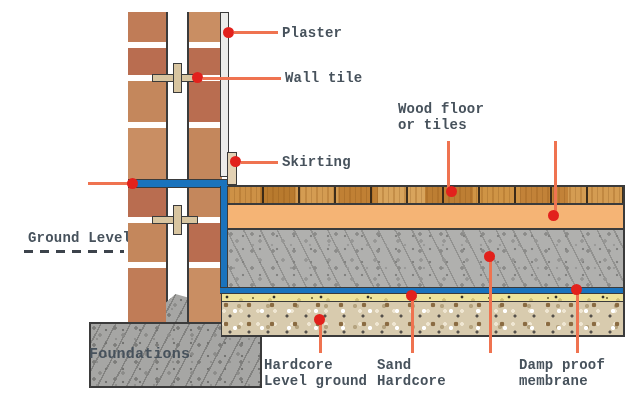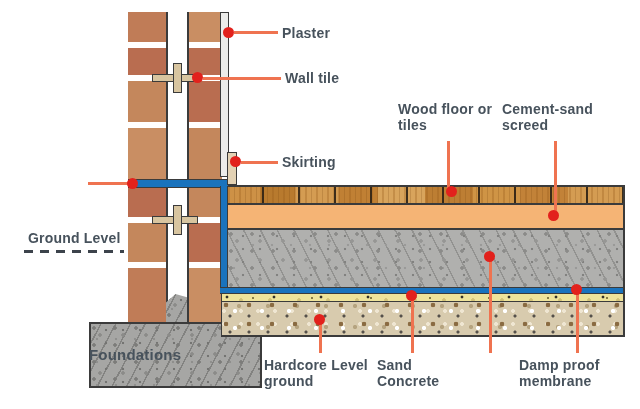--- a/index.html
+++ b/index.html
@@ -1,18 +1,18 @@
 <!DOCTYPE html>
 <html><head>
 <meta charset="utf-8">
 <style>
   html,body{margin:0;padding:0;background:#fff;}
   #canvas{
     position:relative;width:640px;height:409px;background:#ffffff;overflow:hidden;
-    font-family:Liberation Sans, sans-serif;
+    font-family:Liberation Mono, monospace;
   }
   
   .lbl{
     position:absolute;color:#47525c;font-size:14px;line-height:16px;
     font-weight:600;letter-spacing:.2px;
   }
   .lbl.center{text-align:left;}
   
   .hline{position:absolute;height:2.5px;background:#ef7350;z-index:8;}
   .vline{position:absolute;width:2.5px;background:#ef7350;z-index:8;}
@@ -180,19 +180,18 @@
   <div class="dot" style="left:571px;top:284px;"></div>
   <div class="dot" style="left:406px;top:290px;"></div>
   <div class="dot" style="left:314px;top:314px;"></div>
 
   <div class="lbl" style="left:282px;top:25px;">Plaster</div>
   <div class="lbl" style="left:285px;top:70px;">Wall tile</div>
   <div class="lbl" style="left:282px;top:154px;">Skirting</div>
   <div class="lbl" style="left:28px;top:230px;white-space:nowrap;">Ground Level</div>
   <div class="ground-dash"></div>
   <div class="lbl center" style="left:398px;top:101px;width:102px;">Wood floor or tiles</div>
-  <div class="lbl center" style="left:502px;top:101px;width:110px;">Cement-sand screed</div>
   <div class="lbl center" style="left:89px;top:347px;width:173px;font-size:15px;z-index:2;">Foundations</div>
   <div class="lbl center" style="left:264px;top:357px;width:112px;">Hardcore Level ground</div>
-  <div class="lbl center" style="left:377px;top:357px;width:72px;">Sand Concrete</div>
+  <div class="lbl center" style="left:377px;top:357px;width:72px;">Sand Hardcore</div>
   <div class="lbl center" style="left:519px;top:357px;width:118px;">Damp proof membrane</div>
 
 </div>
 
 </body></html>

